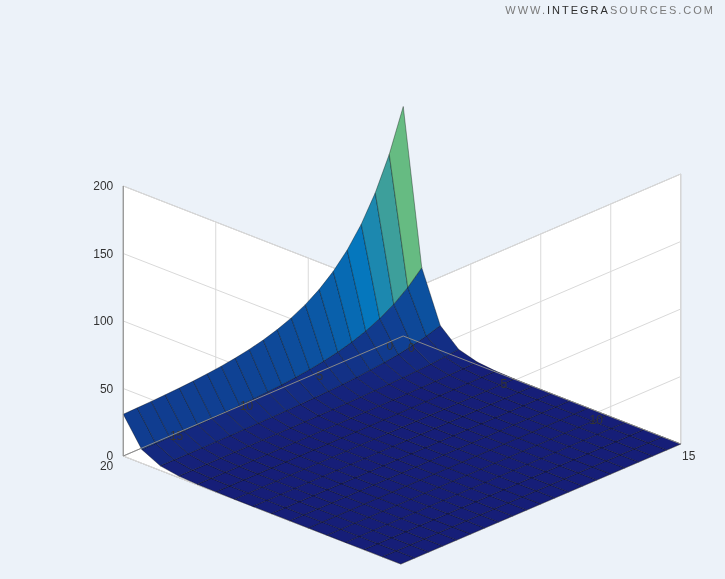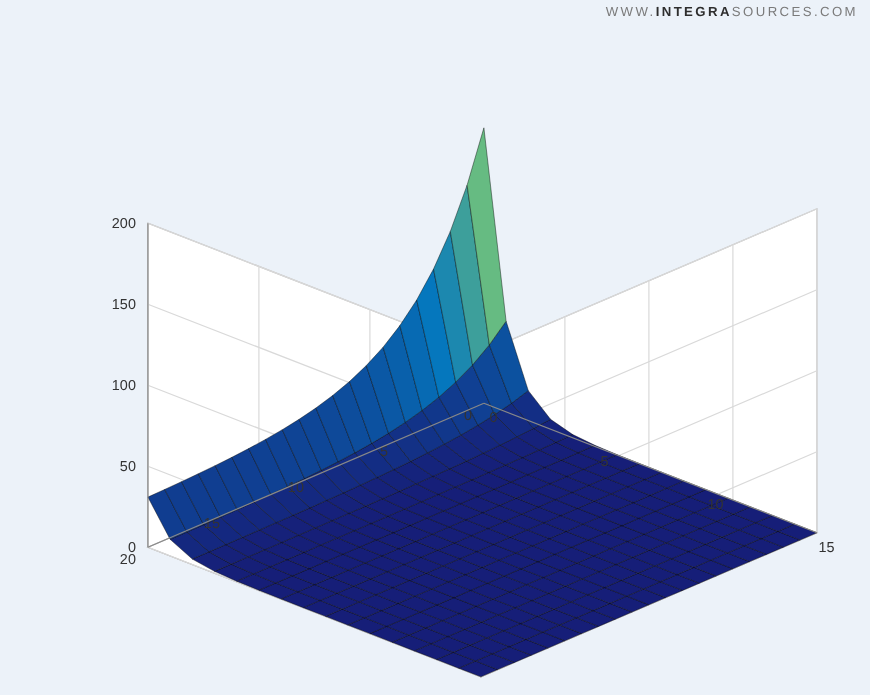--- a/index.html
+++ b/index.html
@@ -15,21 +15,21 @@
     position: absolute;
     top: 4px;
     right: 10px;
     font-size: 11px;
     letter-spacing: 2px;
     color: #7a7a7a;
     font-weight: 400;
   }
   .watermark b {
     color: #2e2e2e;
-    font-weight: 700;
+    font-weight: 400;
   }
   .axes-wrap {
     position: absolute;
     left: 0; top: 0;
     width: 725px;
     height: 579px;
   }
   svg { display: block; }
   .tick-label {
     font-size: 12px;

